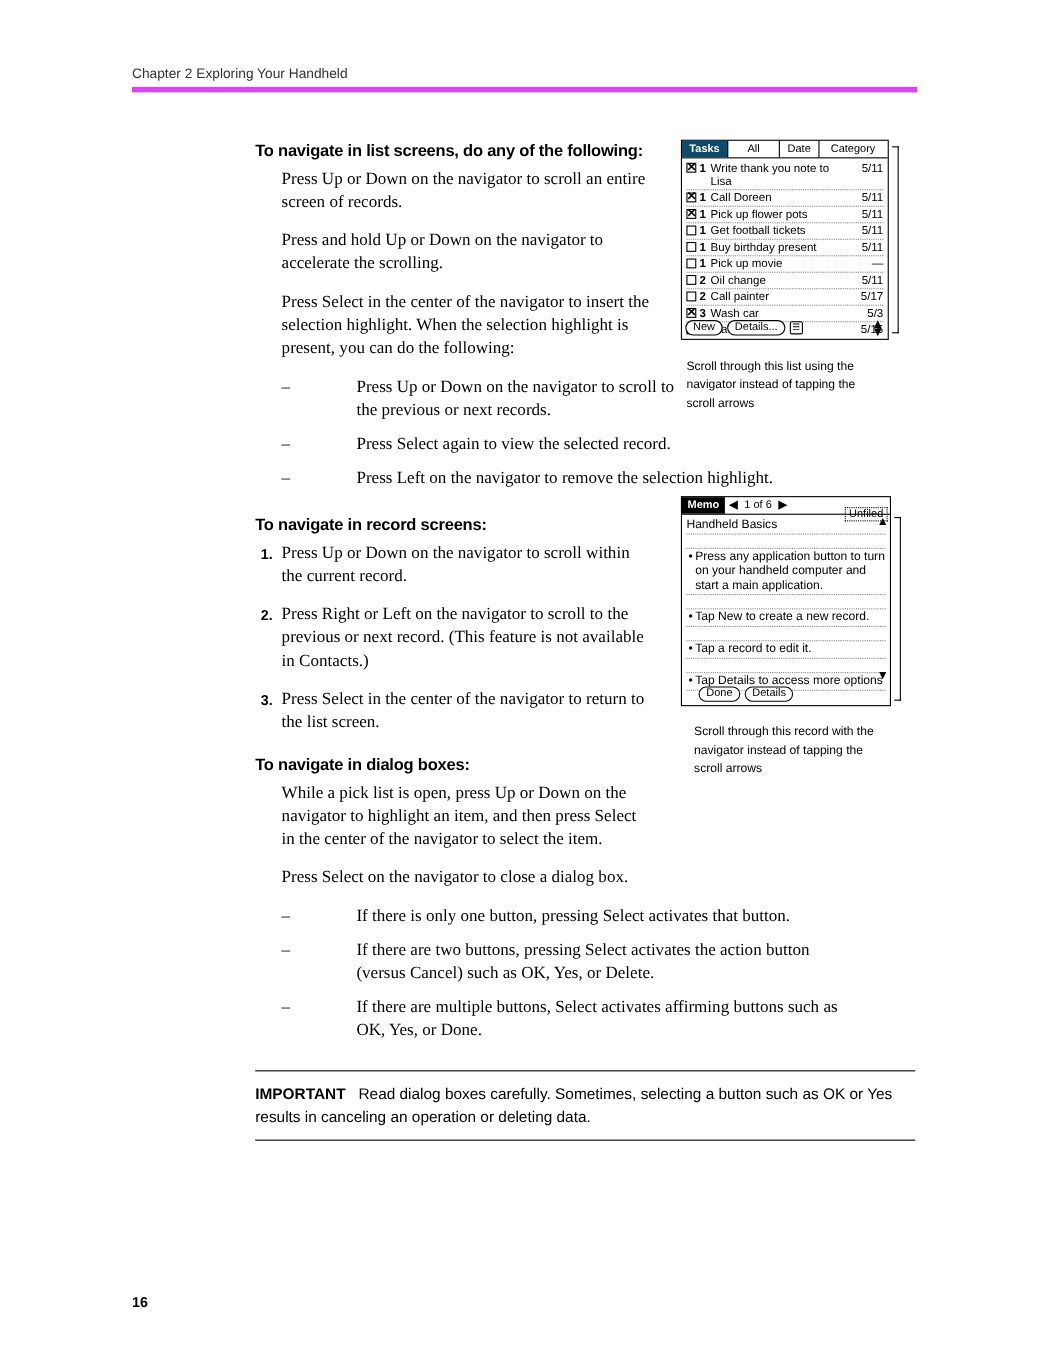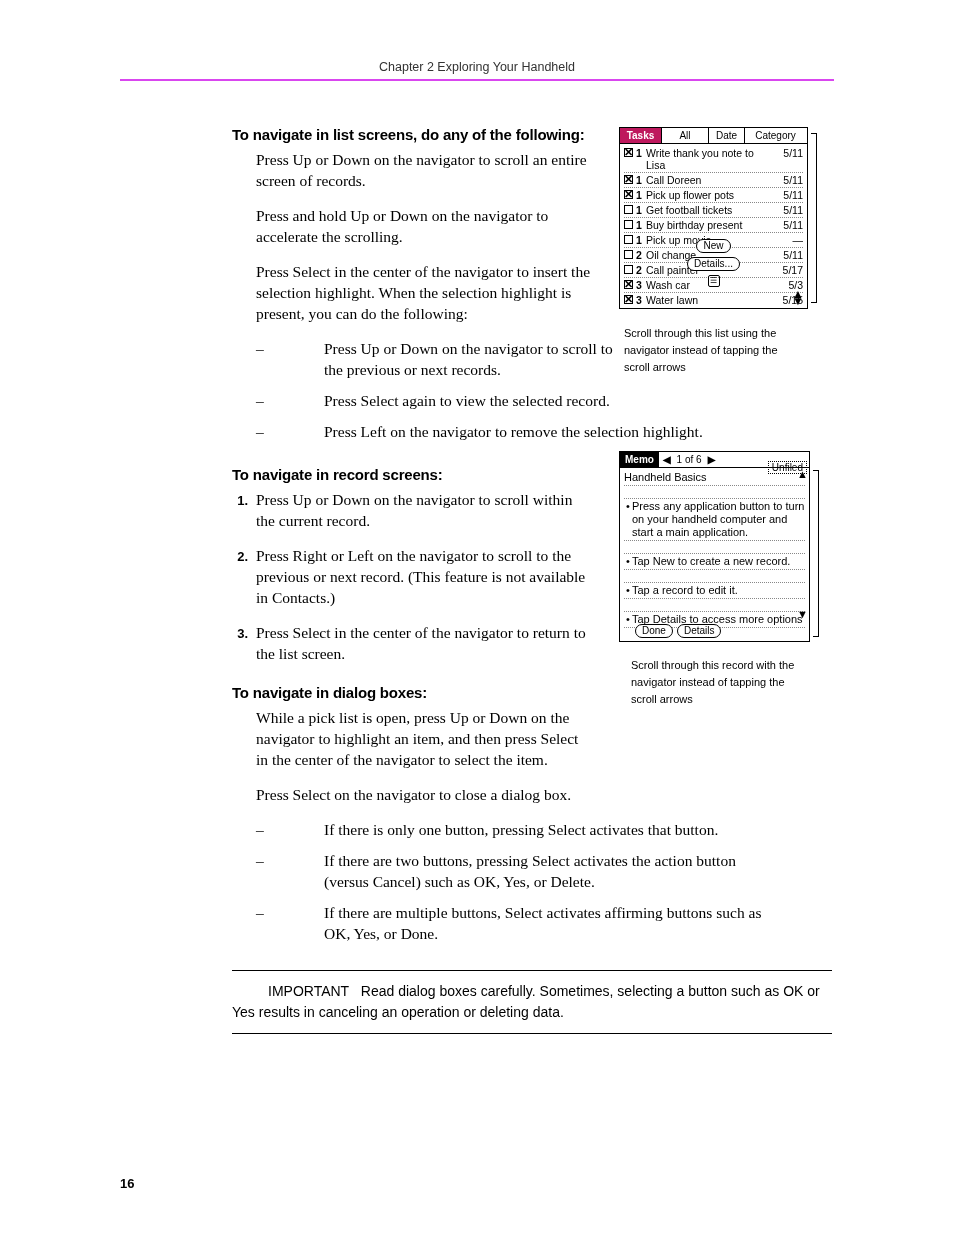--- a/index.html
+++ b/index.html
@@ -14,24 +14,23 @@
   .page {
     position: relative;
     width: 954px;
     height: 1235px;
     padding: 60px 120px 0 120px;
   }
   .running-head {
     font-family: Arial, Helvetica, sans-serif;
     font-size: 12.5px;
     color: #333;
-    border-bottom: 2px solid #d946ef;
+    border-bottom: 5px solid #d946ef;
     padding-bottom: 5px;
     margin-bottom: 45px;
-    text-align: center;
   }
   .content {
     margin-left: 112px;
     width: 600px;
     position: relative;
   }
   .h-sub {
     font-family: Arial, Helvetica, sans-serif;
     font-size: 15px;
     font-weight: bold;
@@ -82,21 +81,21 @@
   .important-box {
     border-top: 1px solid #000;
     border-bottom: 1px solid #000;
     margin-top: 26px;
     padding: 10px 0;
     font-family: Arial, Helvetica, sans-serif;
     font-size: 14px;
     line-height: 21px;
     width: 600px;
   }
-  .important-box .imp-label { font-weight: normal; margin-left: 36px; }
+  .important-box .imp-label { font-weight: bold; }
   .pagenum {
     position: absolute;
     left: 120px;
     bottom: 44px;
     font-family: Arial, Helvetica, sans-serif;
     font-size: 13px;
     font-weight: bold;
   }
 
   
@@ -117,21 +116,21 @@
     height: 16px;
     border-bottom: 1px solid #000;
   }
   .tasks-head > div {
     border-right: 1px solid #000;
     text-align: center;
     font-size: 10px;
     display: flex; align-items: center; justify-content: center;
     height: 15px;
   }
-  .tasks-head .th-tasks { background:#be185d; color:#fff; width:42px; font-weight:bold; padding:0 4px;}
+  .tasks-head .th-tasks { background:#0c4a6e; color:#fff; width:42px; font-weight:bold; padding:0 4px;}
   .tasks-head .th-all   { width:47px; }
   .tasks-head .th-date  { width:36px; }
   .tasks-head .th-cat   { width:61px; border-right:none; }
   .tasks-body { padding: 2px 4px 0 4px; }
   .task-row {
     display: flex;
     align-items: flex-start;
     border-bottom: 1px dotted #888;
     padding: 1px 0 1px 0;
     font-size: 10.5px;
@@ -143,21 +142,21 @@
   }
   .task-row .cb.checked::after {
     content:"✕"; position:absolute; left:-1px; top:-3px; font-size:11px; font-weight:bold;
   }
   .task-row .pri { width:10px; flex:0 0 10px; font-weight:bold; }
   .task-row .txt { flex:1; padding-right:3px;}
   .task-row .date { flex:0 0 28px; text-align:right; }
   .task-row:last-child { border-bottom:none; }
   .tasks-foot {
     position:absolute; bottom:3px; left:3px; right:3px;
-    display:flex; align-items:center; gap:4px;flex-direction:column;
+    display:flex; align-items:center; gap:4px;
   }
   .palm-btn {
     border:1px solid #000; border-radius:8px;
     font-size:10px; padding:0 6px; height:14px; line-height:12px;
     background:#fff;
   }
   .note-icon {
     width:12px; height:12px; border:1px solid #000; border-radius:2px;
     font-size:8px; text-align:center; line-height:10px;
   }

